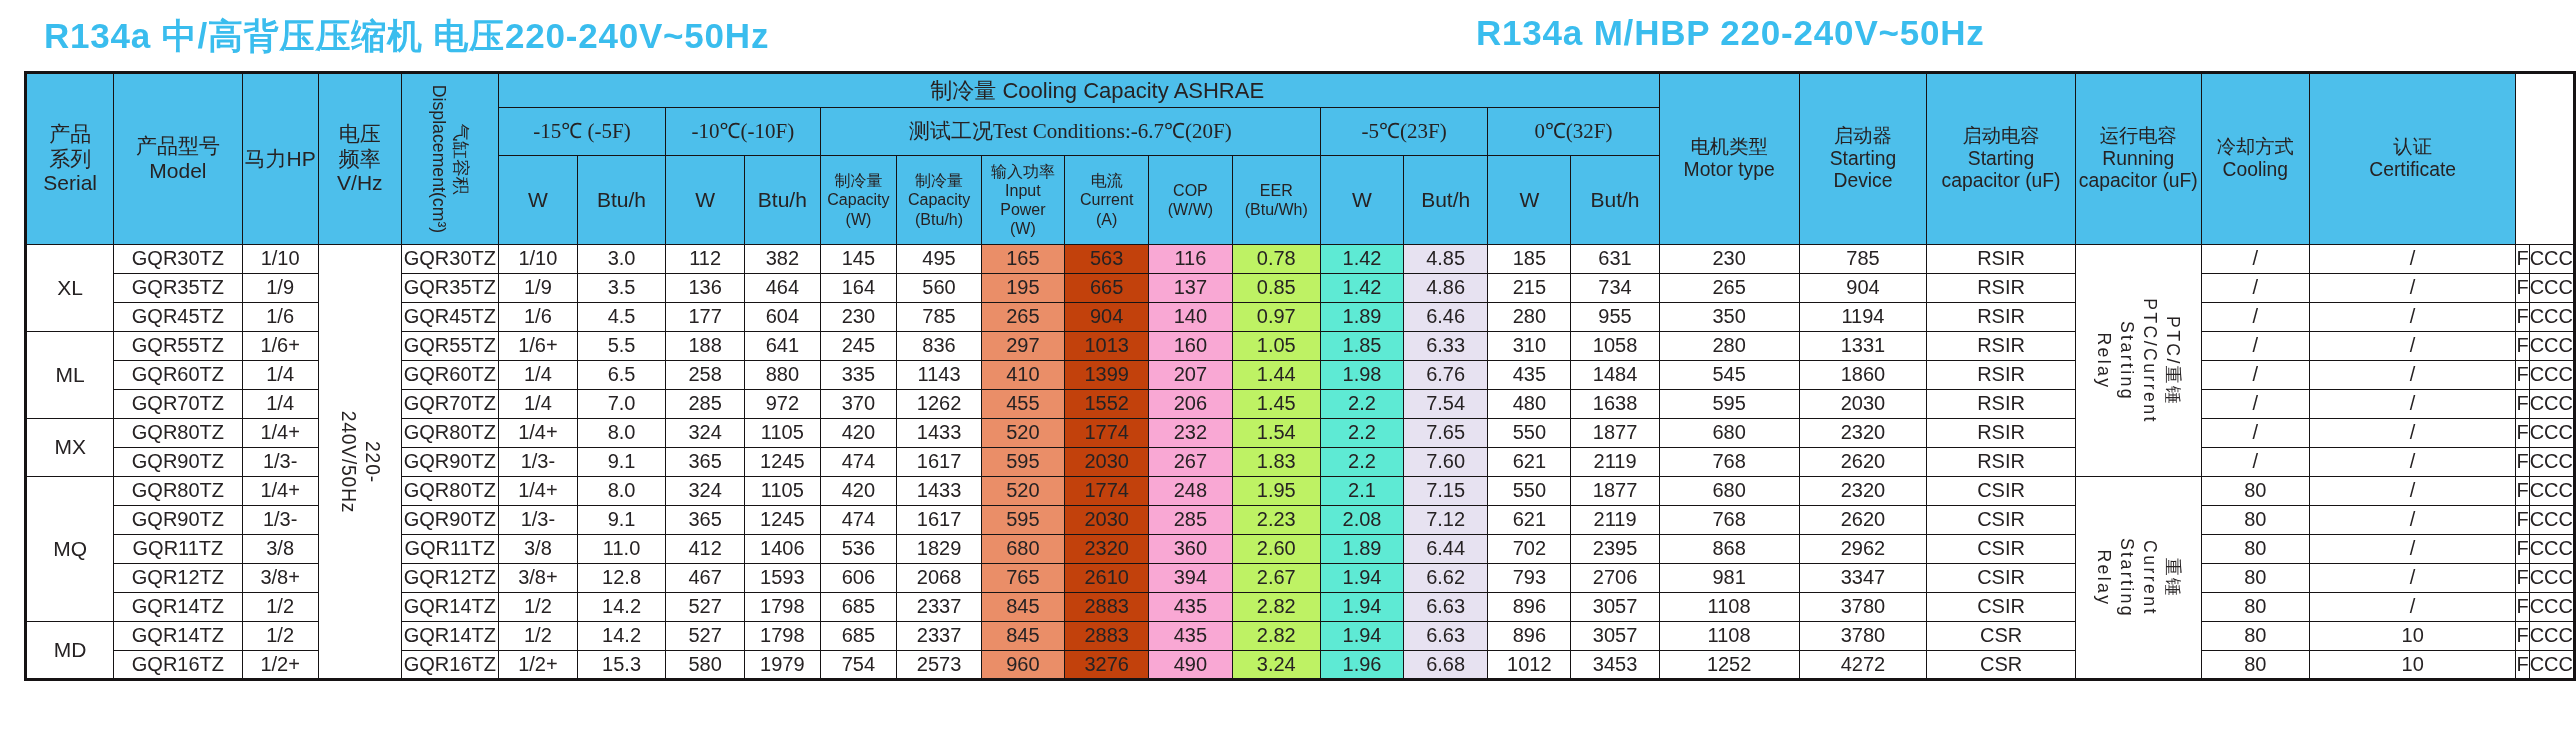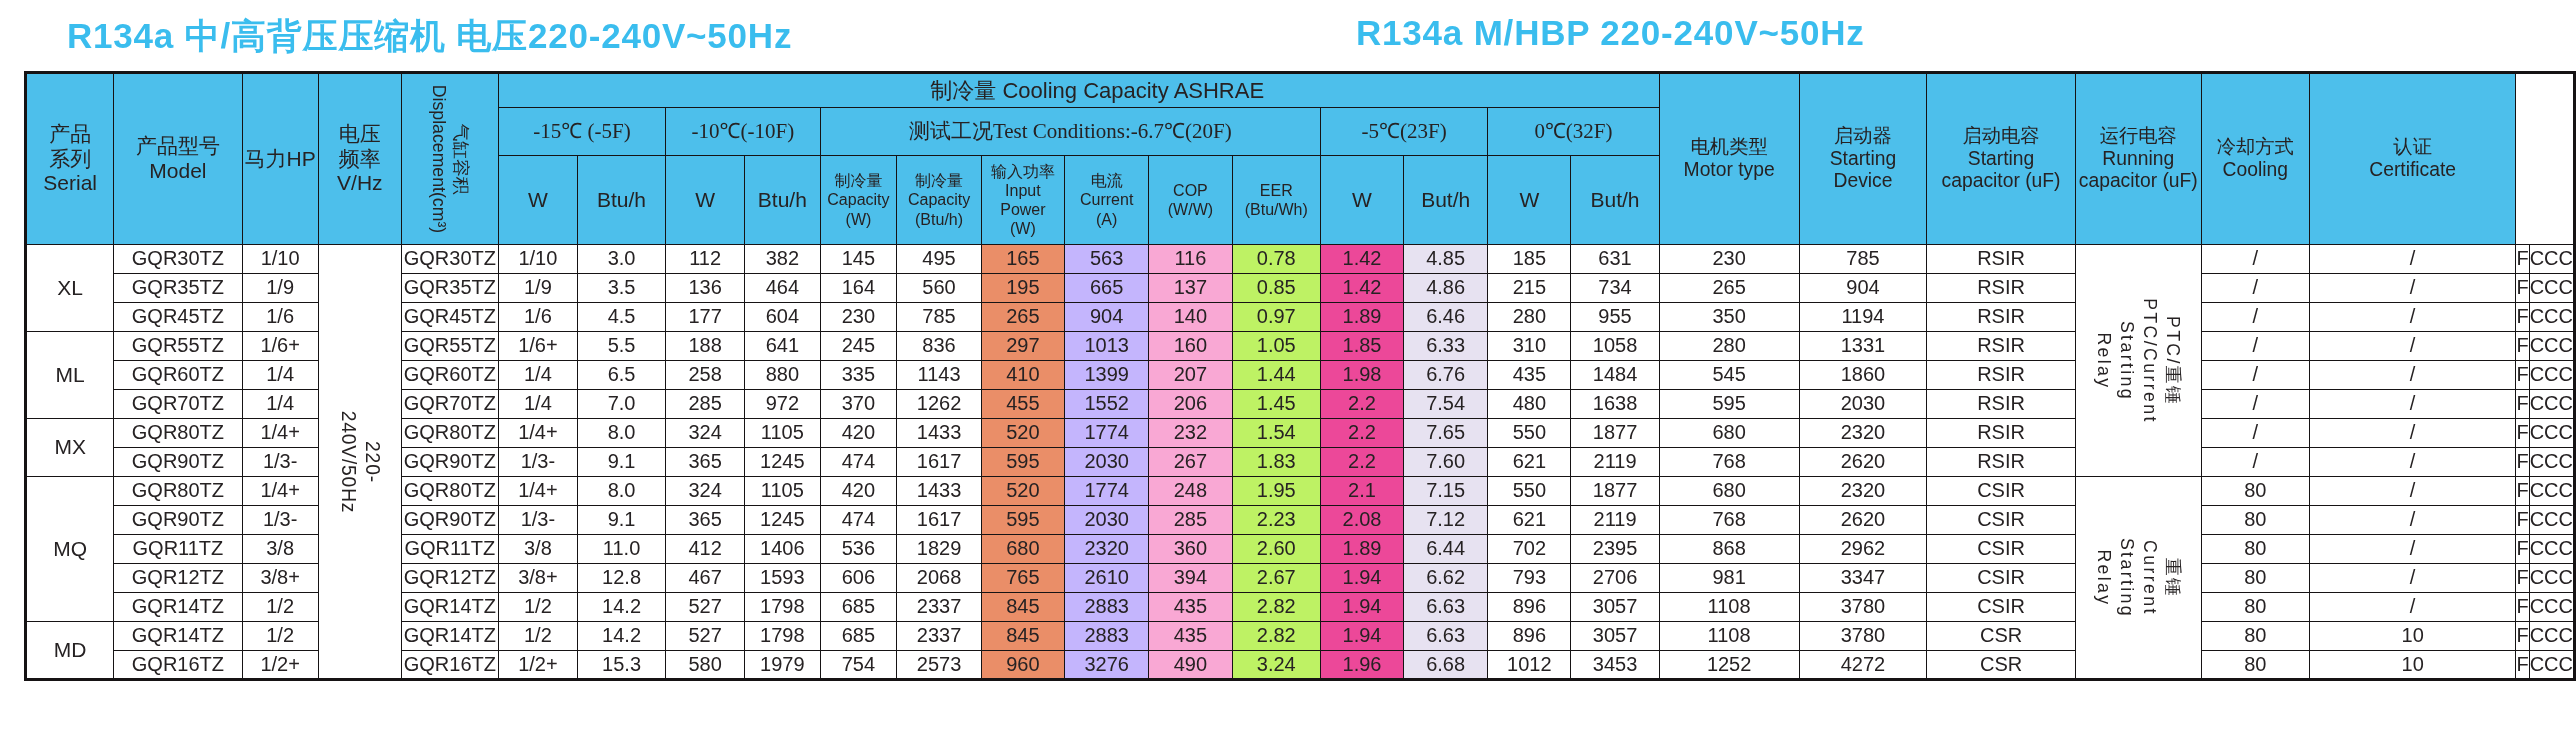--- a/index.html
+++ b/index.html
@@ -1,38 +1,38 @@
 <!DOCTYPE html>
 <html style="font-size:13px"><head>
 <meta charset="utf-8">
 <style>
   html,body{margin:0;padding:0;width:2576px;height:730px;background:#ffffff;overflow:hidden;
     font-family:"Liberation Sans","DejaVu Sans",sans-serif;color:#262223;}
   .title{position:absolute;top:13px;font-size:35px;font-weight:700;color:#3ABDEE;letter-spacing:0.8px;white-space:nowrap;}
-  .title-left{left:44px;margin-left:23px;}
-  .title-right{left:1356px;text-align:center;}
+  .title-left{left:44px;}
+  .title-right{left:1476px;text-align:center;}
   table{position:absolute;left:24px;top:71px;border-collapse:collapse;table-layout:fixed;
     border:3.2px solid #161314;}
   th,td{border:1.6px solid #161314;text-align:center;vertical-align:middle;padding:0;
     white-space:pre-line;line-height:1.18;overflow:visible;}
   thead th{background:#4DBFEB;font-weight:400;font-size:21px;}
   thead tr.r1{height:35px;}
   thead tr.r2{height:48px;font-family:Liberation Serif, serif;}
   thead tr.r3{height:89px;}
   th.big{font-size:22px;padding-left:37px;}
   th.sm{font-size:16px;line-height:1.2;}
   th.rt{font-size:19.3px;}
   tbody tr{height:29px;}
   tbody td{font-size:20px;background:#ffffff;}
   td.serial{font-size:21px;}
   .c-salmon{background:#EA8E68;}
-  .c-cream{background:#c4b5fd;}
+  .c-cream{background:#c2410c;}
   .c-green{background:#f9a8d4;}
   .c-cyan{background:#bef264;}
-  .c-khaki{background:#ec4899;}
+  .c-khaki{background:#5eead4;}
   .c-lav{background:#E7E2F1;}
   .vert{position:relative;}
   .rot{position:absolute;left:50%;top:50%;transform:translate(-50%,-50%) rotate(90deg);
     white-space:pre-line;text-align:center;font-size:19.3px;line-height:1.25;}
   th .rot{font-size:17.7px;}
   td .rot.sdev{font-size:17.7px;letter-spacing:2.4px;line-height:1.3;}
   td .rot.volt{font-size:19.3px;letter-spacing:0.8px;}
 </style>
 </head>
 <body>

